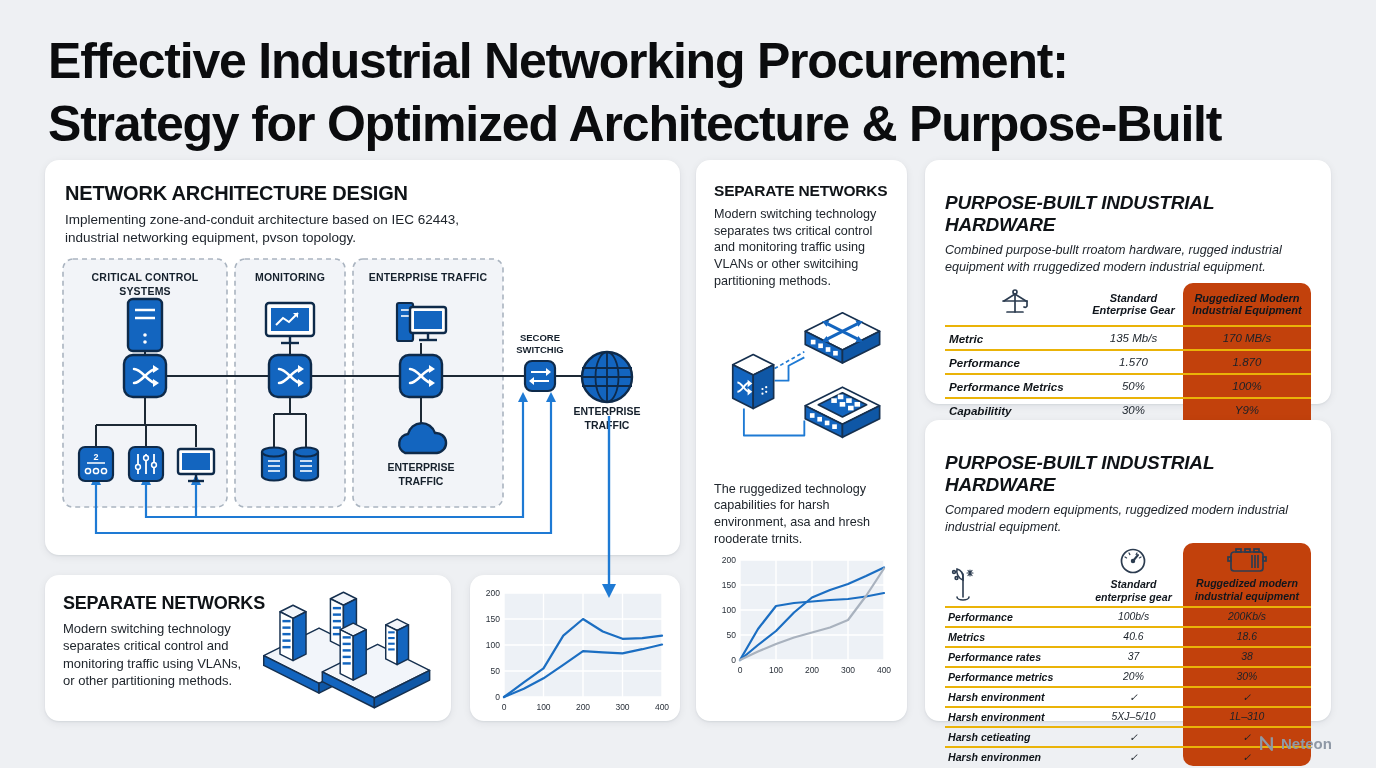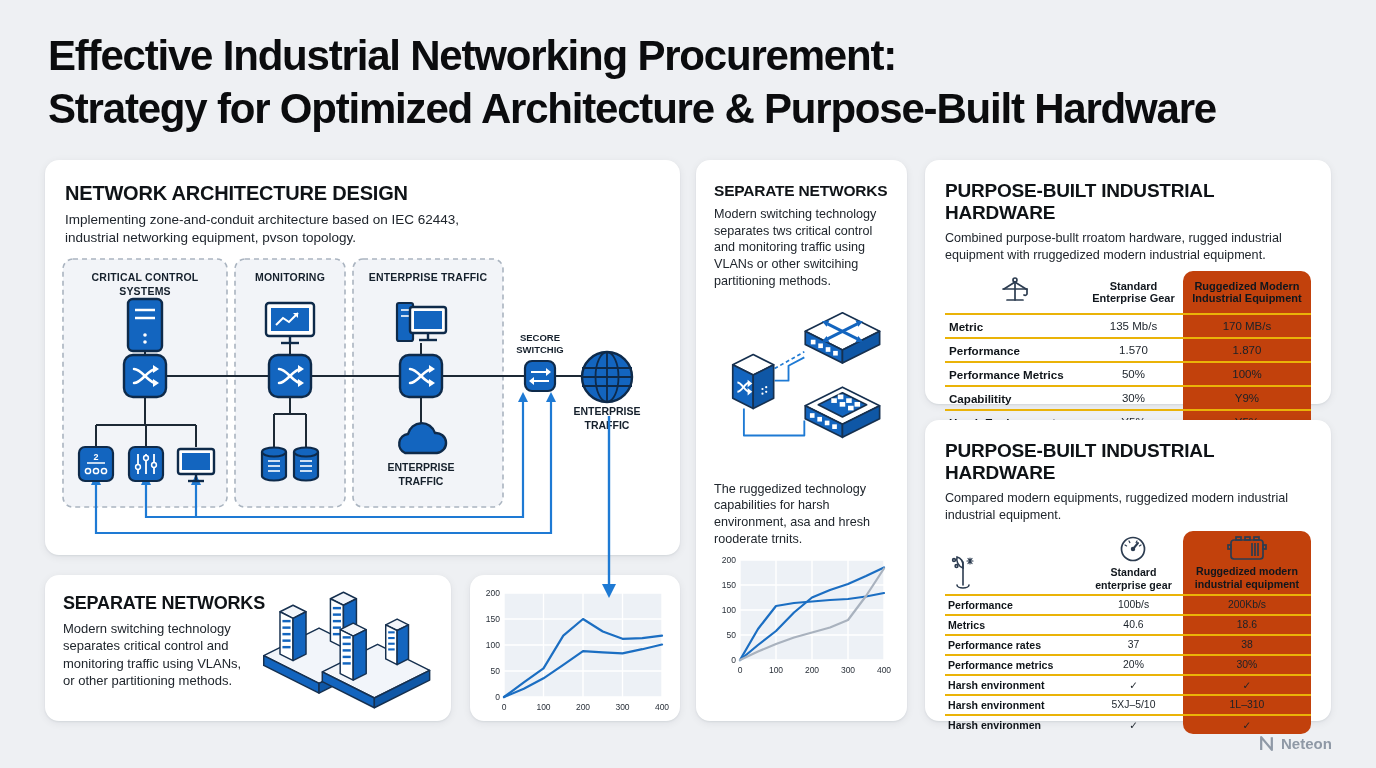--- a/index.html
+++ b/index.html
@@ -1,18 +1,18 @@
 <!DOCTYPE html>
 <html><head>
 <meta charset="utf-8">
 <style>
   html,body{margin:0;padding:0;}
   body{width:1376px;height:768px;position:relative;background:#eef0f3;
        font-family:"Liberation Sans",sans-serif;overflow:hidden;color:#14181d;}
-  .main-title{position:absolute;left:48px;top:30px;font-size:42px;font-weight:800;
+  .main-title{position:absolute;left:48px;top:30px;font-size:50px;font-weight:800;
        letter-spacing:-1.2px;line-height:1.25;color:#0b0c0e;}
   .panel{position:absolute;background:#ffffff;border-radius:14px;
        box-shadow:0 1px 2px rgba(16,24,40,.07),0 2px 8px rgba(16,24,40,.07);box-sizing:border-box;}
   .panel-title{margin:0;font-weight:800;color:#0f1317;letter-spacing:-0.2px;}
   .panel-desc{margin:6px 0 0;color:#20262d;line-height:1.33;}
   
   #arch{left:45px;top:160px;width:635px;height:395px;padding:22px 20px 0;}
   #arch .panel-title{font-size:20px;}
   #arch .panel-desc{font-size:13.5px;width:450px;}
   #arch-svg{position:absolute;left:0;top:95px;}
@@ -26,21 +26,21 @@
   #sep-left-art{position:absolute;right:6px;top:14px;}
   
   #chart-left{left:470px;top:575px;width:210px;height:146px;padding:12px 8px 0 8px;}
   
   #sep-mid{left:696px;top:160px;width:211px;height:561px;padding:22px 18px 0;}
   #sep-mid .panel-title{font-size:15.5px;}
   #sep-mid .panel-desc{font-size:12.6px;}
   #sep-mid .desc2{margin-top:10px;}
   #mid-art{display:block;margin:4px auto 2px;}
   
-  .hw-panel{left:925px;width:406px;padding:20px 20px 0;}
+  .hw-panel{left:925px;width:406px;padding:32px 20px 0;font-style:italic;}
   #hw-top{top:160px;height:244px;}
   #hw-bottom{top:420px;height:301px;}
   .hw-panel .panel-title{font-size:19px;}
   .hw-panel .panel-desc{font-size:12.6px;}
   table.hw{width:100%;border-collapse:separate;border-spacing:0;margin-top:8px;}
   table.hw th{font-weight:700;font-size:11px;color:#10161d;text-align:center;
        padding:5px 4px;line-height:1.15;vertical-align:middle;}
   table.hw td{font-size:11.5px;color:#1a2129;text-align:center;padding:4.5px 4px;
        border-top:2px solid #eab308;}
   table.hw td:first-child{text-align:left;font-weight:700;font-size:11.6px;color:#0f1419;}
@@ -508,20 +508,25 @@
           <td>Harsh environment</td>
           <td>✓</td>
           <td class="hl">✓</td>
         </tr>
         <tr>
           <td>Harsh environment</td>
           <td>5XJ–5/10</td>
           <td class="hl">1L–310</td>
         </tr>
         <tr>
+          <td>Harsh cetieating</td>
+          <td>✓</td>
+          <td class="hl">✓</td>
+        </tr>
+        <tr>
           <td>Harsh environmen</td>
           <td>✓</td>
           <td class="hl">✓</td>
         </tr>
       </tbody>
   </table>
 </div>
 
 <svg id="flow-arrow" width="30" height="188" viewBox="0 0 30 188">
   <line x1="15" y1="2" x2="15" y2="172" stroke="#1e7ad4" stroke-width="2.4"></line>

